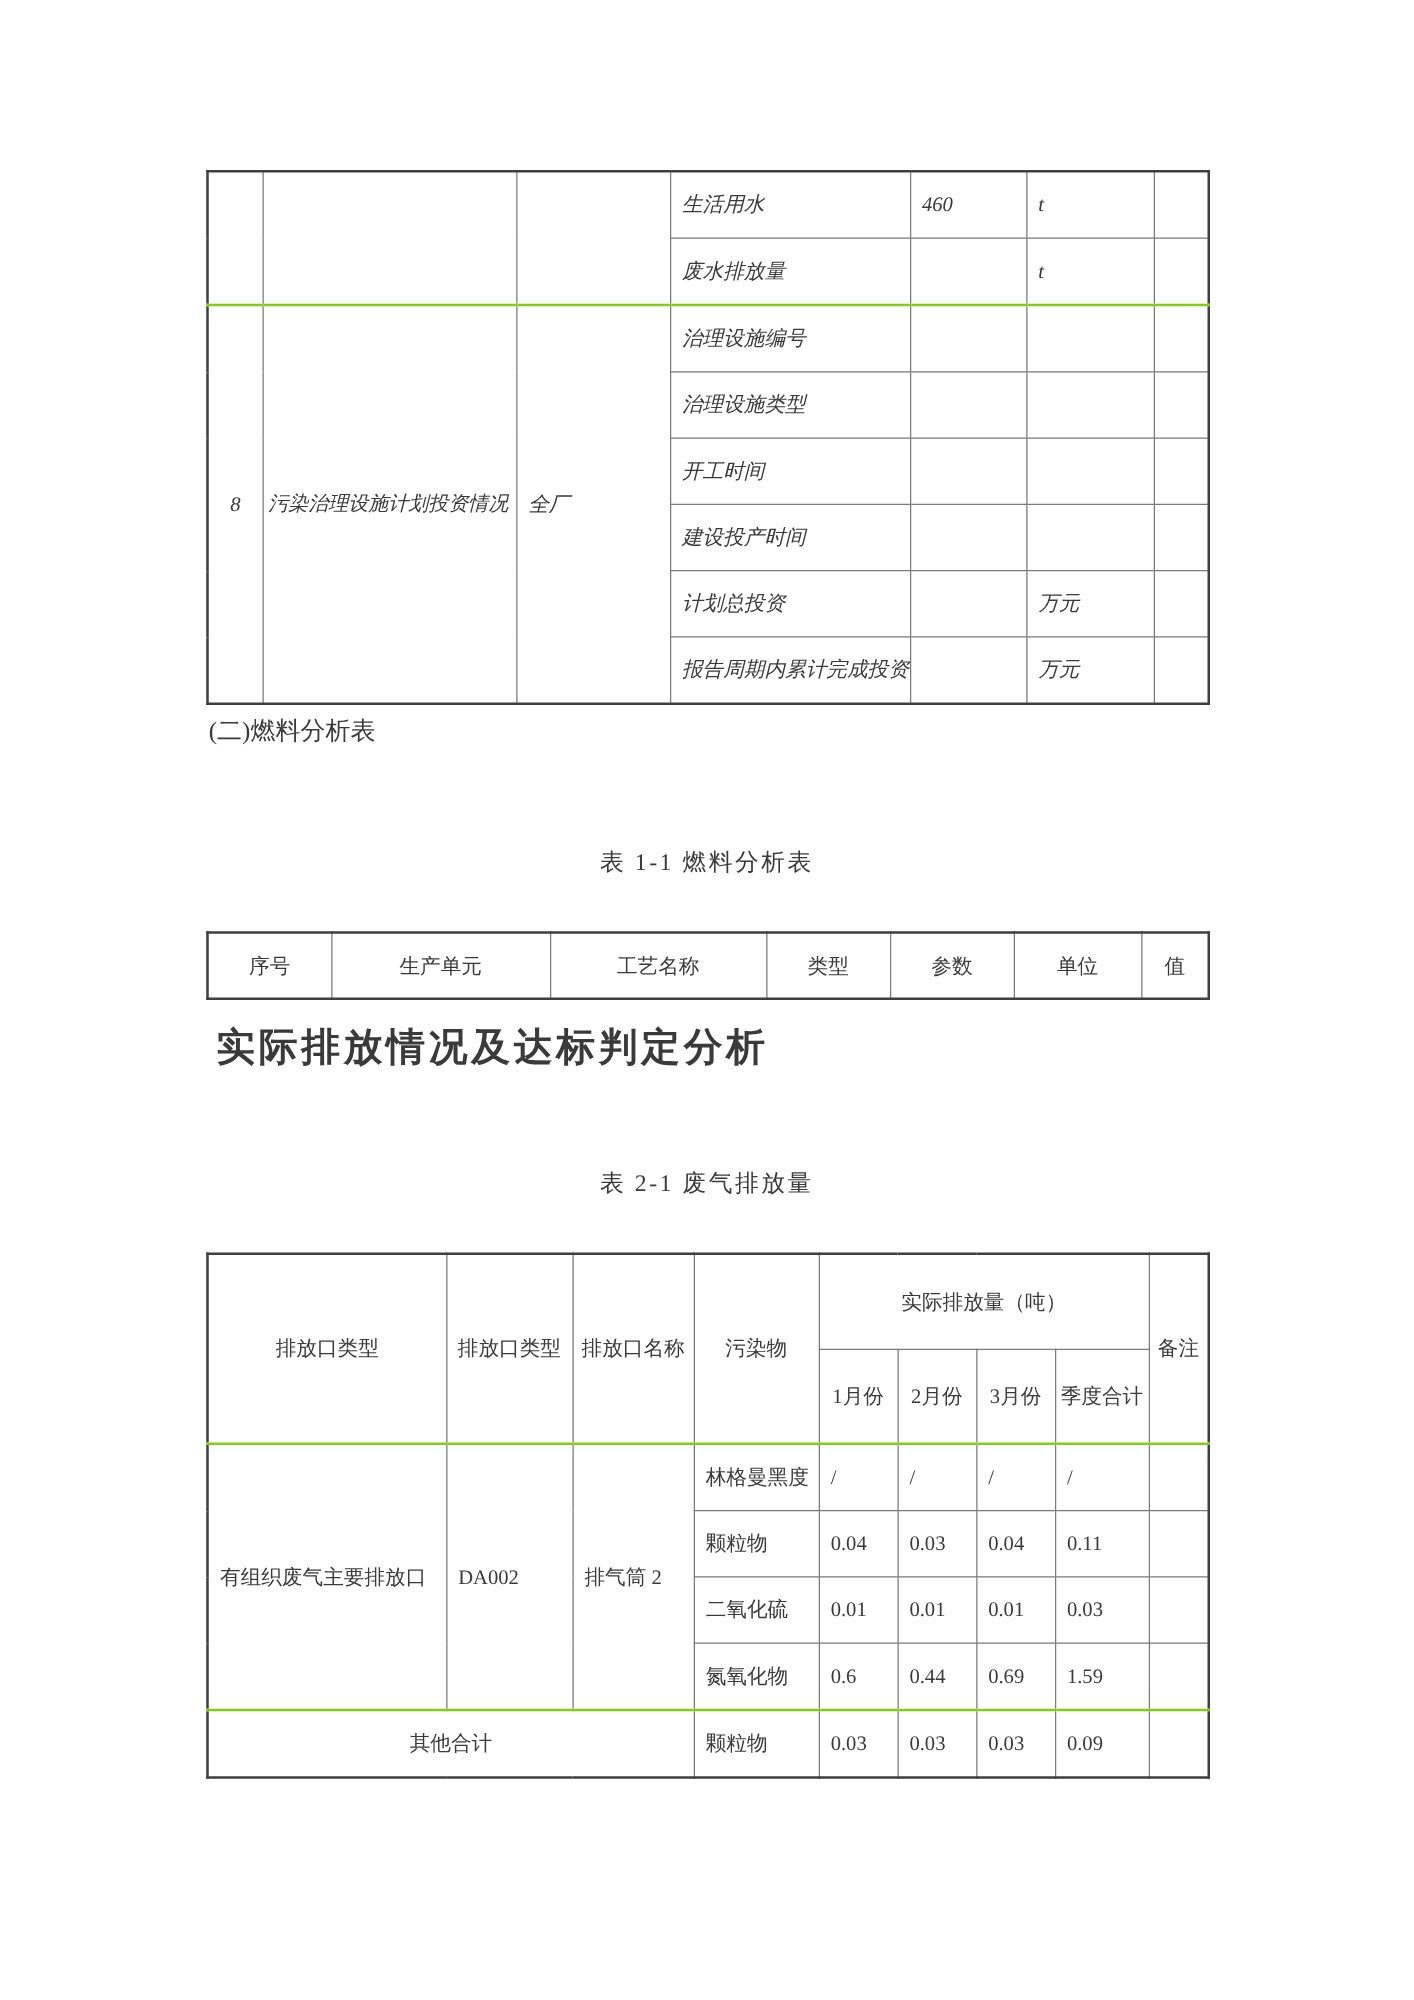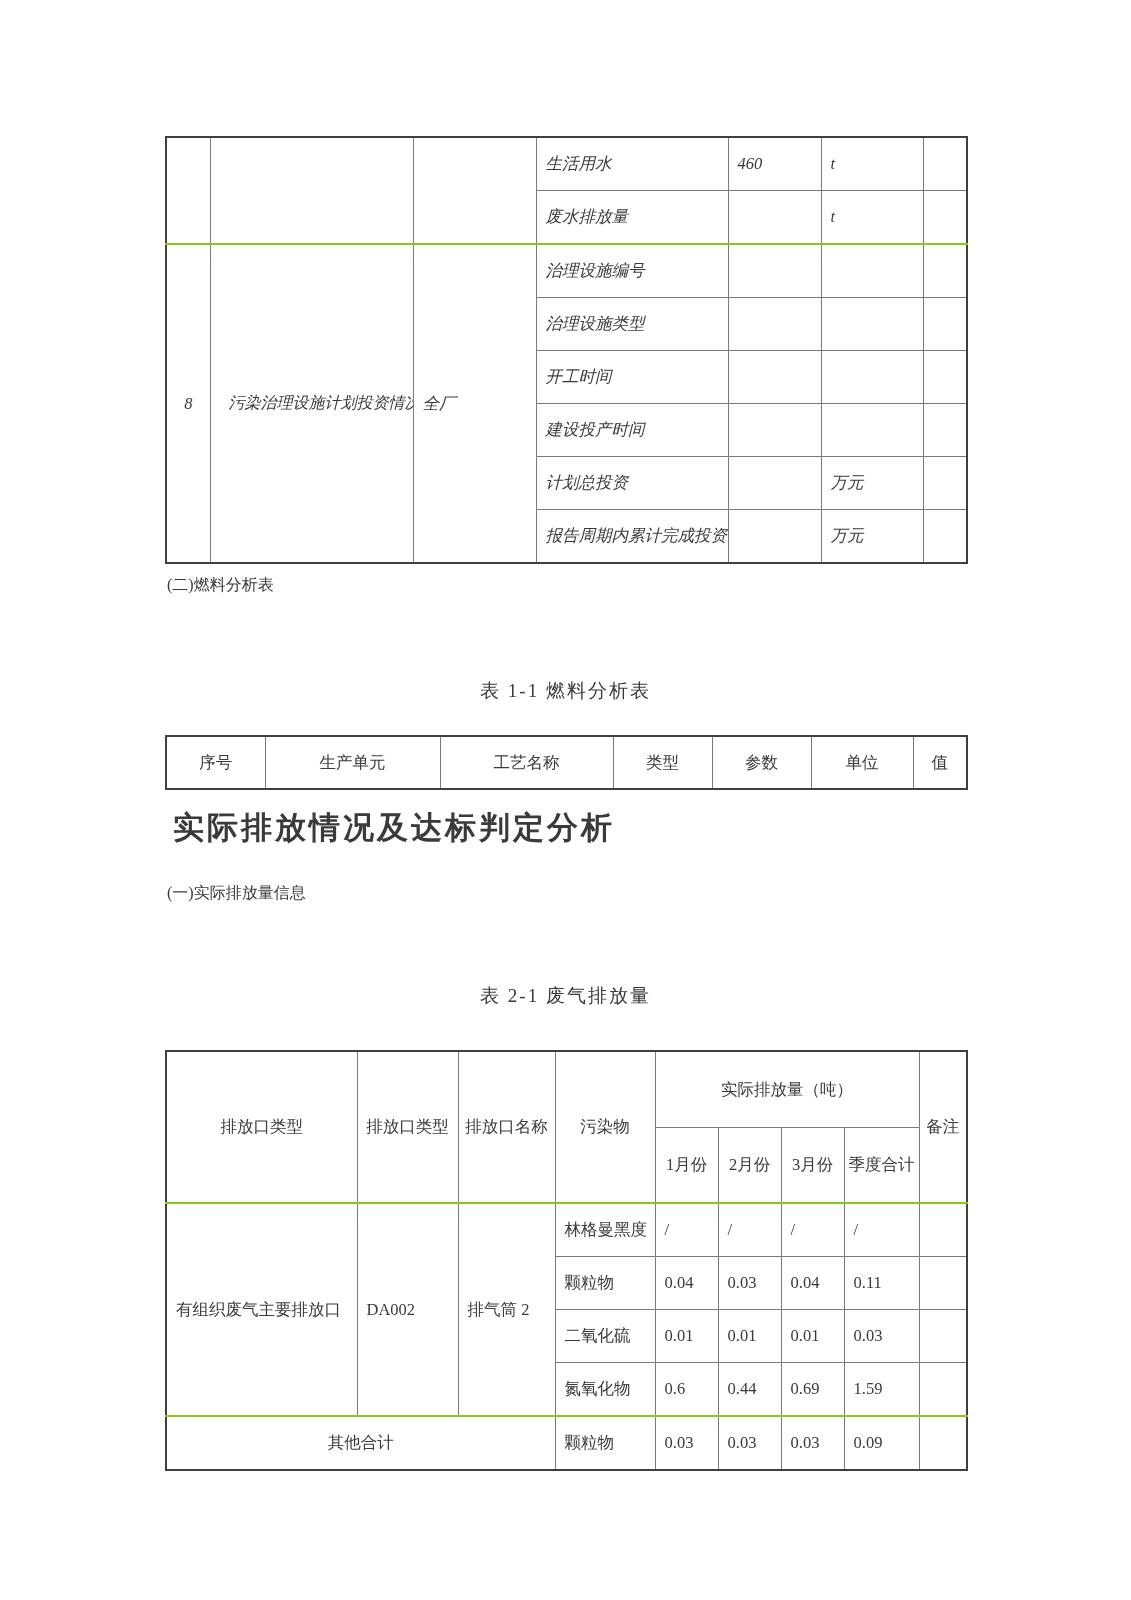--- a/index.html
+++ b/index.html
@@ -29,40 +29,40 @@
     font-size: 16.5px;
     font-weight: normal;
     padding: 0 2px 0 9px;
     text-align: left;
     vertical-align: middle;
     height: 52px;
     overflow: hidden;
     white-space: nowrap;
   }
   .c { text-align: center; padding: 0 2px; }
-  .tight { font-size: 16px; padding-left: 18px; }
+  .tight { font-size: 16px; padding-left: 4px; }
   
   .t-top, .t1, .t2 { border: 2px solid #3f3f3f; }
   tr.sep > td, tr.sep > th { border-top: 2px solid #84cc16; }
 
   .t-top { margin-top: 136px; font-style: italic; }
 
   .sec-heading {
-    font-size: 16px;
+    font-size: 20px;
     line-height: 30px;
     margin: 6px 0 0 2px;
   }
   .tbl-caption {
     text-align: center;
     font-size: 19px;
     line-height: 24px;
     letter-spacing: 2px;
   }
   .cap1 { margin-top: 79px; }
-  .t1 { margin-top: 32px; }
+  .t1 { margin-top: 42px; }
   .t1 th { text-align: center; padding: 0; height: 51px; }
 
   .main-heading {
     font-size: 31px;
     font-weight: bold;
     line-height: 44px;
     letter-spacing: 3px;
     margin: 16px 0 12px 8px;
   }
   .sub-heading { margin-top: 28px; }
@@ -167,21 +167,20 @@
       <th>类型</th>
       <th>参数</th>
       <th>单位</th>
       <th>值</th>
     </tr>
   </tbody>
     </table>
 
   <h1 class="main-heading">实际排放情况及达标判定分析</h1>
 
-  <div class="sec-heading sub-heading">(一)实际排放量信息</div>
 
   <div class="tbl-caption cap2">表 2-1 废气排放量</div>
 
   <table class="t2">
     <colgroup>
       <col style="width:191px">
         <col style="width:101px">
         <col style="width:97px">
         <col style="width:100px">
       <col style="width:63px">

